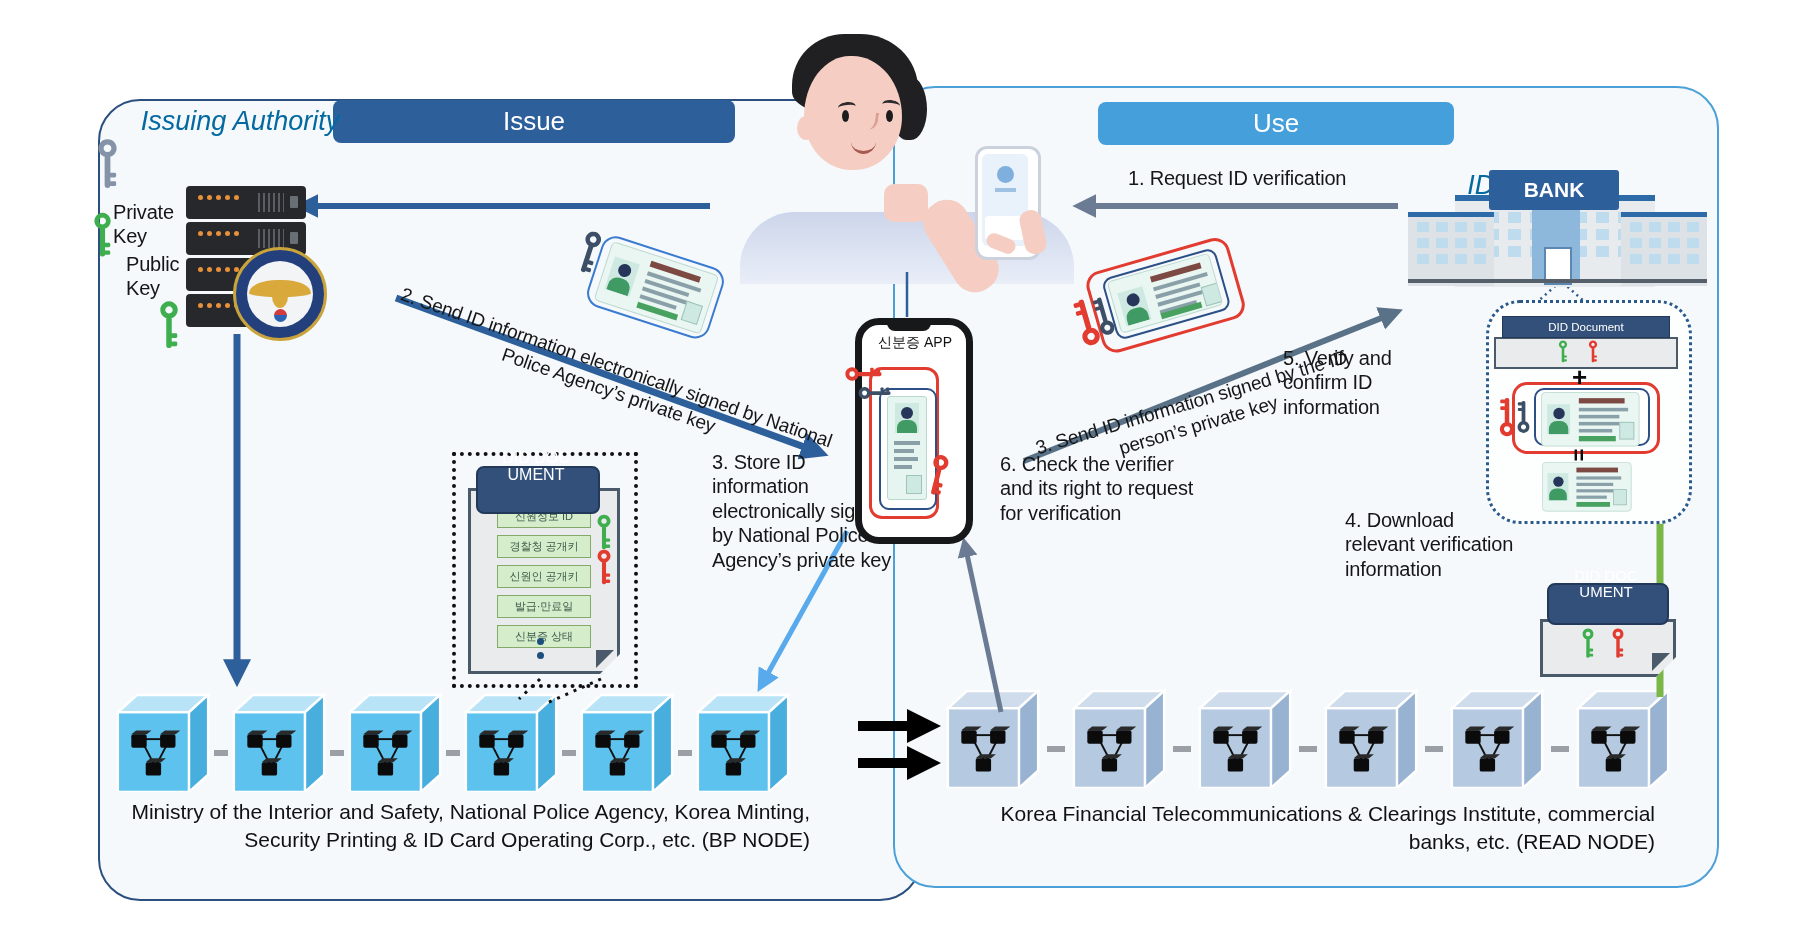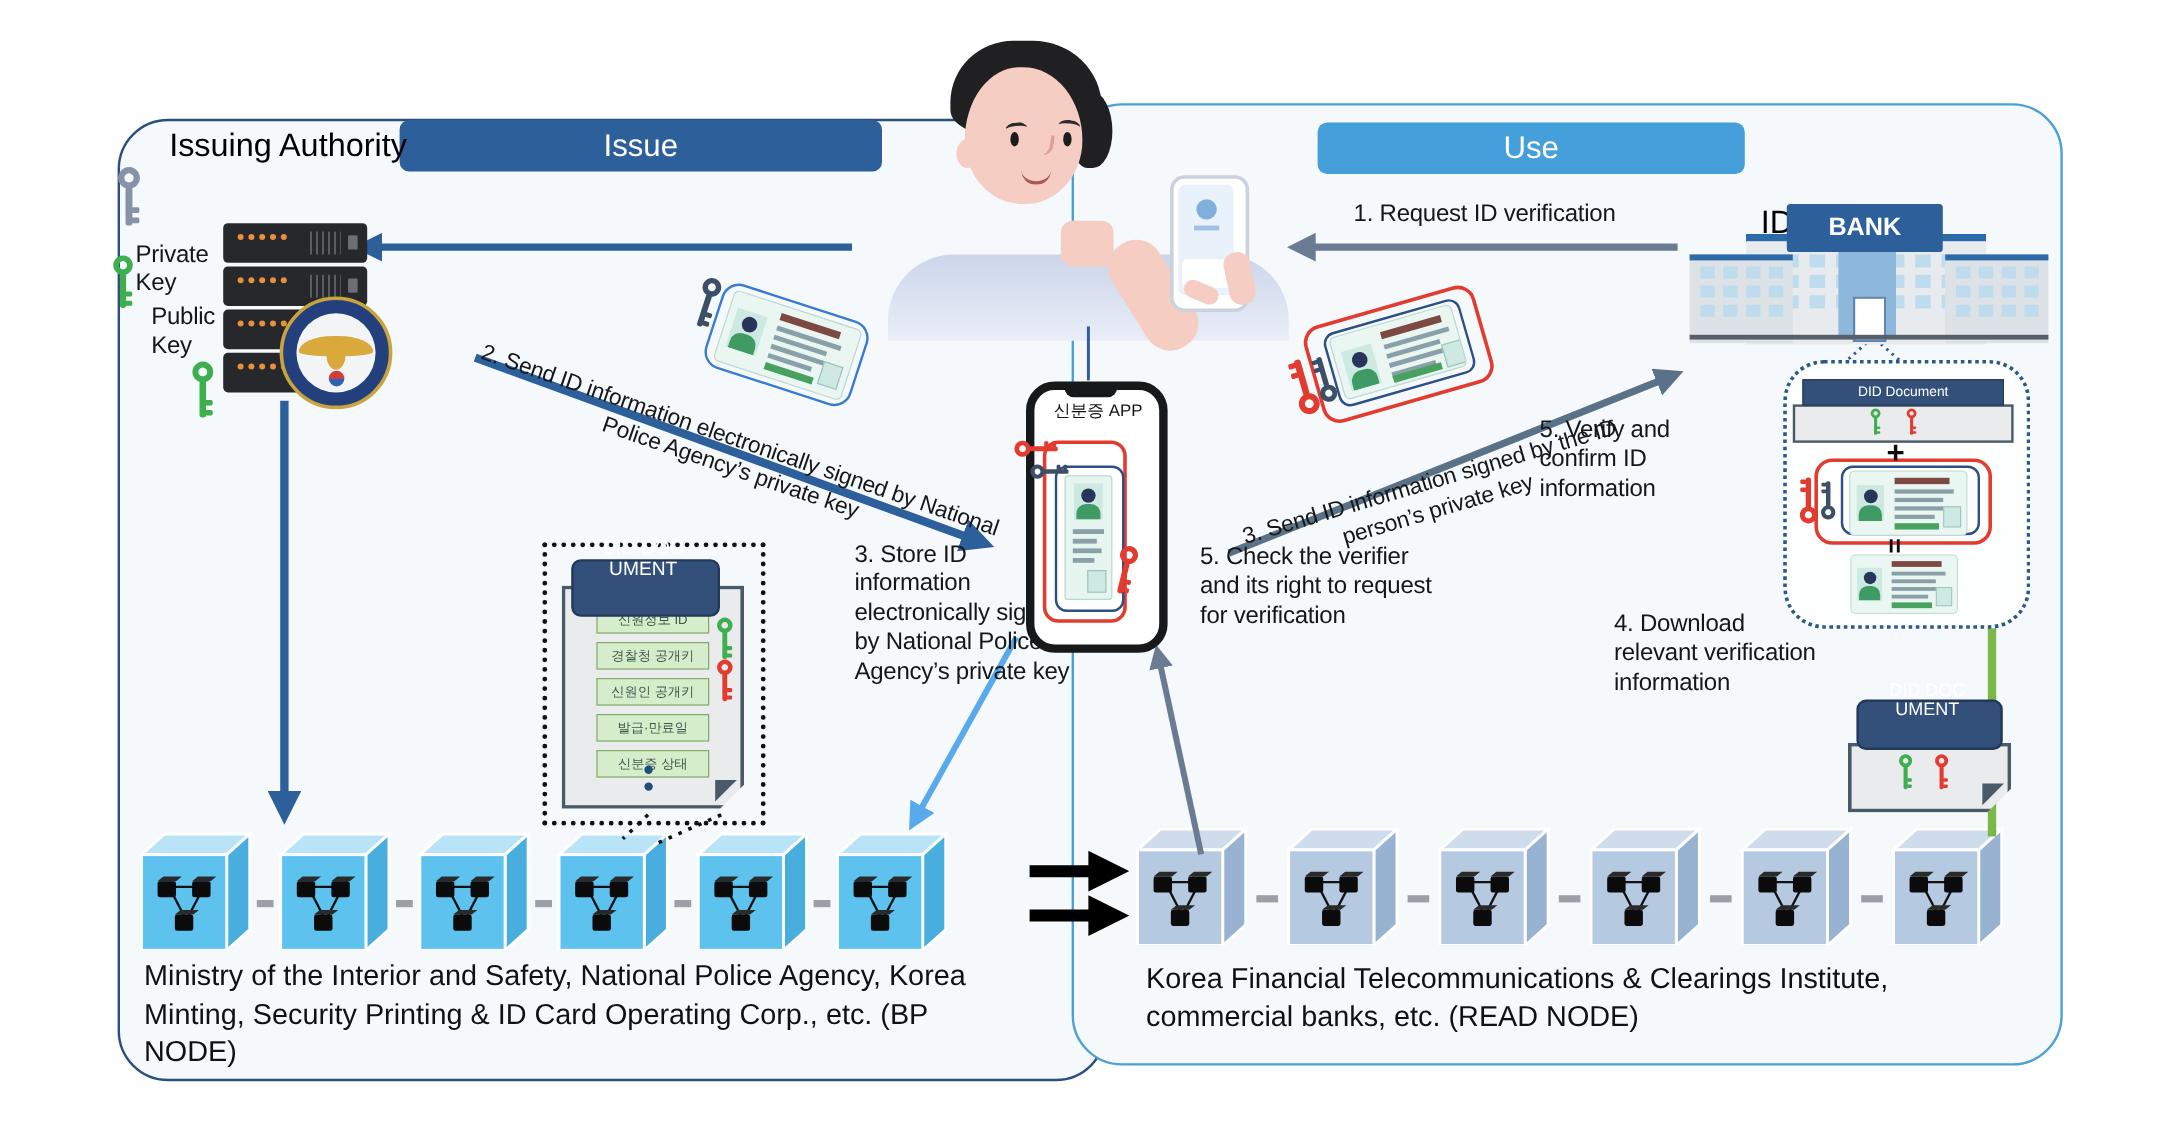--- a/index.html
+++ b/index.html
@@ -8,21 +8,21 @@
   .abs{position:absolute;}
   
   .panel{position:absolute;border-radius:42px;background:#f5f9fc;z-index:1;}
   #panel-issue{left:98px;top:99px;width:820px;height:798px;border:2.5px solid #2b4f7e;}
   #panel-use{left:893px;top:86px;width:822px;height:798px;border:2.5px solid #4ba0d8;}
   
   .banner{position:absolute;height:43px;border-radius:8px;color:#fff;font-size:26px;
           display:flex;align-items:center;justify-content:center;z-index:4;}
   #banner-issue{left:333px;top:100px;width:402px;background:#2d5f9b;}
   #banner-use{left:1098px;top:102px;width:356px;background:#459fdb;}
-  .bigtitle{position:absolute;font-size:27px;line-height:1.15;text-align:center;z-index:4;color:#000000;}
+  .bigtitle{position:absolute;font-size:27px;line-height:1.15;text-align:center;z-index:4;color:#0369a1;font-style:italic;}
   #t-issuing{left:140px;top:106px;width:200px;}
   #t-verifier{left:1430px;top:146px;width:190px;margin-top:24px;}
   .lbl{position:absolute;color:#161616;font-size:20px;line-height:1.22;letter-spacing:-0.2px;z-index:4;}
   .rot{transform-origin:0 0;text-align:center;font-size:19px;line-height:1.25;}
   
   .key{position:absolute;z-index:5;}
   .key use{fill:currentColor;}
   .flip{transform:rotate(180deg);}
   .horiz{transform:rotate(-90deg);}
   
@@ -98,21 +98,21 @@
   .did-row{position:relative;width:92px;height:21px;margin:0 auto 7px;background:#d6edcc;
            border:1.5px solid #85a96b;color:#3c5a49;font-size:11px;display:flex;align-items:center;
            justify-content:center;white-space:nowrap;}
   .ddot{position:absolute;width:7px;height:7px;border-radius:50%;background:#1d4e7c;z-index:6;}
   
   .chain{position:absolute;display:flex;align-items:flex-start;z-index:2;}
   .chain .cube{width:96px;height:100px;flex:0 0 auto;}
   .chain .dash{display:inline-block;height:6px;background:#9aa0a6;flex:0 0 auto;}
   #chain-left{left:115px;top:692px;}
   #chain-right{left:945px;top:688px;}
-  .caption{position:absolute;font-size:24px;line-height:1.32;text-align:left;color:#111;z-index:4;}
+  .caption{position:absolute;font-size:21px;line-height:1.32;text-align:right;color:#111;z-index:4;}
   
   #phone{left:855px;top:318px;width:104px;height:212px;background:#fff;border:7px solid #17181a;
          border-radius:24px;z-index:5;}
   #phone-notch{left:887px;top:322px;width:44px;height:9px;background:#17181a;border-radius:0 0 8px 8px;z-index:6;}
   #phone-app{left:862px;top:334px;width:90px;text-align:right;font-size:14px;line-height:1.15;z-index:6;color:#111;}
   #rect-red{left:869px;top:367px;width:64px;height:146px;border:3px solid #e23b30;border-radius:13px;z-index:6;}
   #rect-blue{left:879px;top:388px;width:54px;height:118px;border:2.5px solid #2c4f86;border-radius:10px;z-index:6;}
   .vcard{position:absolute;background:#e7f5f1;border:1px solid #b9d8ce;border-radius:3px;z-index:7;}
   .vc-photo{position:absolute;left:7px;top:6px;width:24px;height:30px;background:#cde9e2;overflow:hidden;}
   .vc-photo i{position:absolute;left:6px;top:4px;width:12px;height:12px;border-radius:50%;background:#27355a;}
@@ -287,21 +287,21 @@
     <line x1="858" y1="726" x2="924" y2="726" stroke="#000" stroke-width="10" marker-end="url(#mk)"></line>
     <line x1="858" y1="763" x2="924" y2="763" stroke="#000" stroke-width="10" marker-end="url(#mk)"></line>
     <line x1="540" y1="679" x2="519" y2="699" stroke="#111" stroke-width="3" stroke-dasharray="3,6"></line>
     <line x1="601" y1="679" x2="547" y2="703" stroke="#111" stroke-width="3" stroke-dasharray="3,6"></line>
     <polyline points="1536,303 1561,281 1586,303" fill="none" stroke="#2a5a8c" stroke-width="2.5" stroke-dasharray="2,4"></polyline>
   </svg>
 
   <div class="lbl rot" style="left:398px;top:280px;width:470px;transform:rotate(19deg);">2. Send ID information electronically signed by National Police Agency’s private key</div>
   <div class="lbl" style="left:712px;top:450px;width:182px;">3. Store ID information electronically signed by National Police Agency’s private key</div>
   <div class="lbl" style="left:1128px;top:166px;white-space:nowrap;">1. Request ID verification</div>
-  <div class="lbl" style="left:1000px;top:452px;width:200px;">5. Check the verifier and its right to request for verification</div>
+  <div class="lbl" style="left:1000px;top:452px;width:200px;">6. Check the verifier and its right to request for verification</div>
   <div class="lbl rot" style="left:1030px;top:438px;width:330px;transform:rotate(-16.5deg);">3. Send ID information signed by the ID person’s private key</div>
   <div class="lbl" style="left:1345px;top:508px;width:170px;">4. Download relevant verification information</div>
   <div class="lbl" style="left:1283px;top:346px;width:170px;">5. Verify and confirm ID information</div>
 
   <div class="tag" style="left:570px;top:243px;width:150px;height:82px;transform:rotate(18deg);">
     <div class="frame" style="left:22px;top:4px;width:124px;height:70px;border:2.5px solid #3a7bd0;"></div>
     <svg class="key" style="left:2px;top:6px;width:20px;height:46px;color:#3c4f66">
         <use href="#ikey"></use>
       </svg>
     <div class="idcard" style="left:31px;top:10px;">

